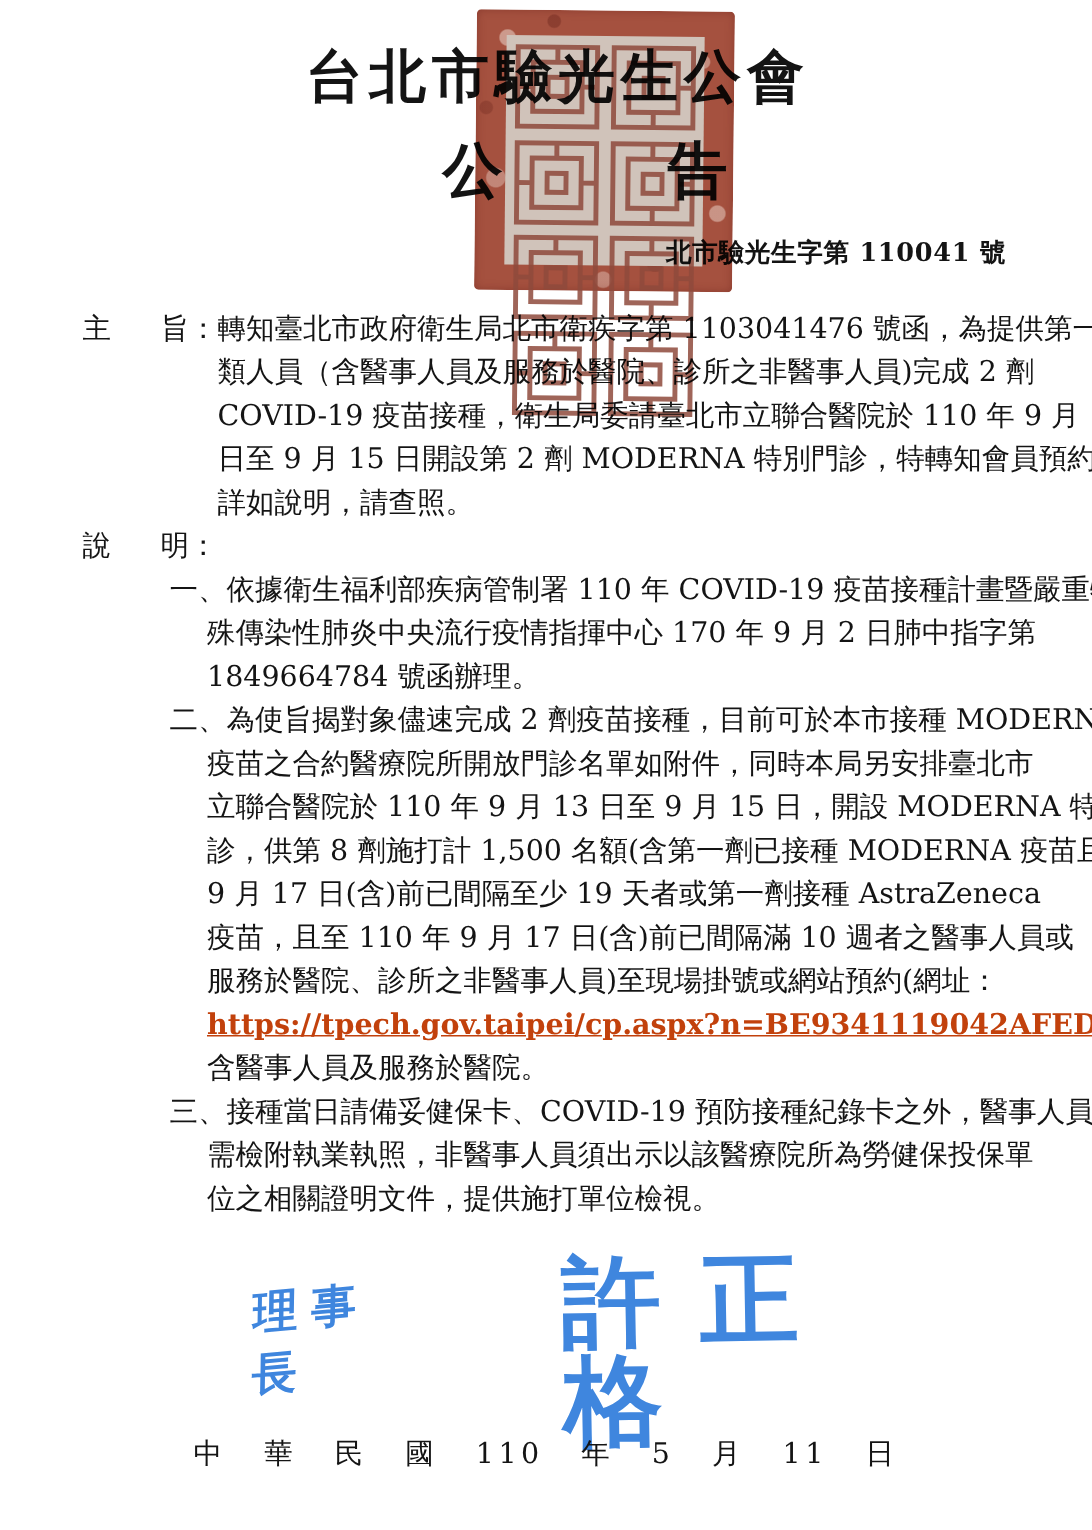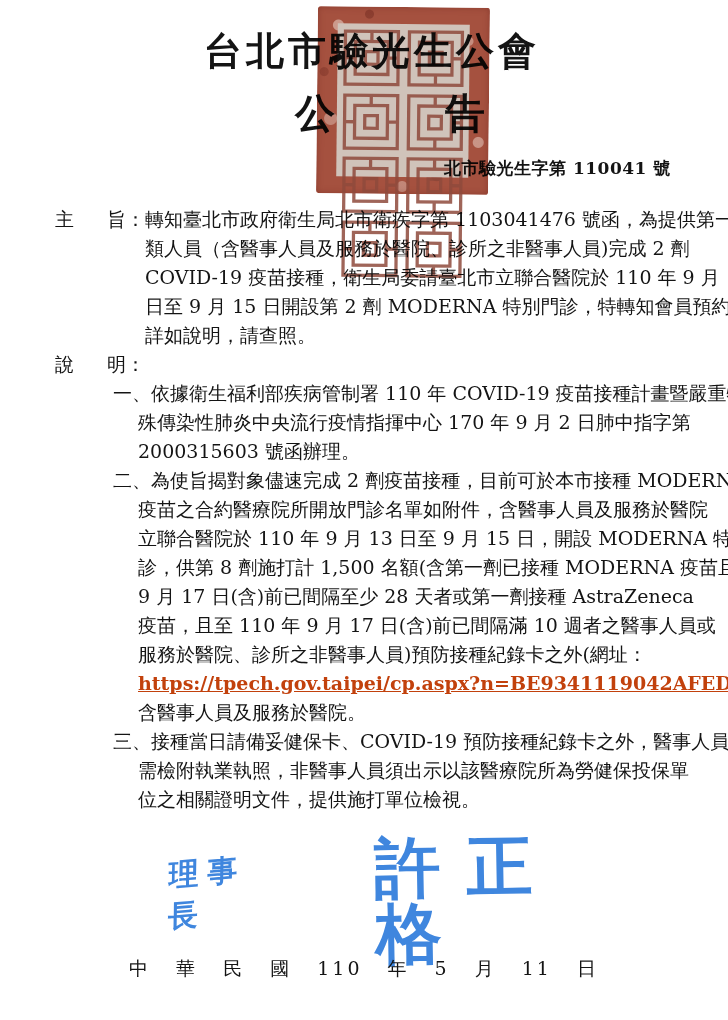--- a/index.html
+++ b/index.html
@@ -204,31 +204,31 @@
         <span>說</span>
         <span>明：</span>
       </span>
     </div>
 
     <div class="items">
 
       <div class="item">
         <div class="line first"><span class="num">一、</span><span>依據衛生福利部疾病管制署 110 年 COVID-19 疫苗接種計畫暨嚴重特</span></div>
         <div class="line cont">殊傳染性肺炎中央流行疫情指揮中心 170 年 9 月 2 日肺中指字第</div>
-        <div class="line cont">2000315603 號函辦理。</div>
+        <div class="line cont">1849664784 號函辦理。</div>
       </div>
 
       <div class="item">
         <div class="line first"><span class="num">二、</span><span>為使旨揭對象儘速完成 2 劑疫苗接種，目前可於本市接種 MODERNA</span></div>
-        <div class="line cont">疫苗之合約醫療院所開放門診名單如附件，含醫事人員及服務於醫院</div>
+        <div class="line cont">疫苗之合約醫療院所開放門診名單如附件，同時本局另安排臺北市</div>
         <div class="line cont">立聯合醫院於 110 年 9 月 13 日至 9 月 15 日，開設 MODERNA 特別門</div>
         <div class="line cont">診，供第 8 劑施打計 1,500 名額(含第一劑已接種 MODERNA 疫苗且</div>
-        <div class="line cont">9 月 17 日(含)前已間隔至少 28 天者或第一劑接種 AstraZeneca</div>
+        <div class="line cont">9 月 17 日(含)前已間隔至少 19 天者或第一劑接種 AstraZeneca</div>
         <div class="line cont">疫苗，且至 110 年 9 月 17 日(含)前已間隔滿 10 週者之醫事人員或</div>
-        <div class="line cont">服務於醫院、診所之非醫事人員)預防接種紀錄卡之外(網址：</div>
+        <div class="line cont">服務於醫院、診所之非醫事人員)至現場掛號或網站預約(網址：</div>
         <div class="line cont"><span class="url">https://tpech.gov.taipei/cp.aspx?n=BE9341119042AFED</span><span>)，</span></div>
         <div class="line cont">含醫事人員及服務於醫院。</div>
       </div>
 
       <div class="item">
         <div class="line first"><span class="num">三、</span><span>接種當日請備妥健保卡、COVID-19 預防接種紀錄卡之外，醫事人員</span></div>
         <div class="line cont">需檢附執業執照，非醫事人員須出示以該醫療院所為勞健保投保單</div>
         <div class="line cont">位之相關證明文件，提供施打單位檢視。</div>
       </div>
 

